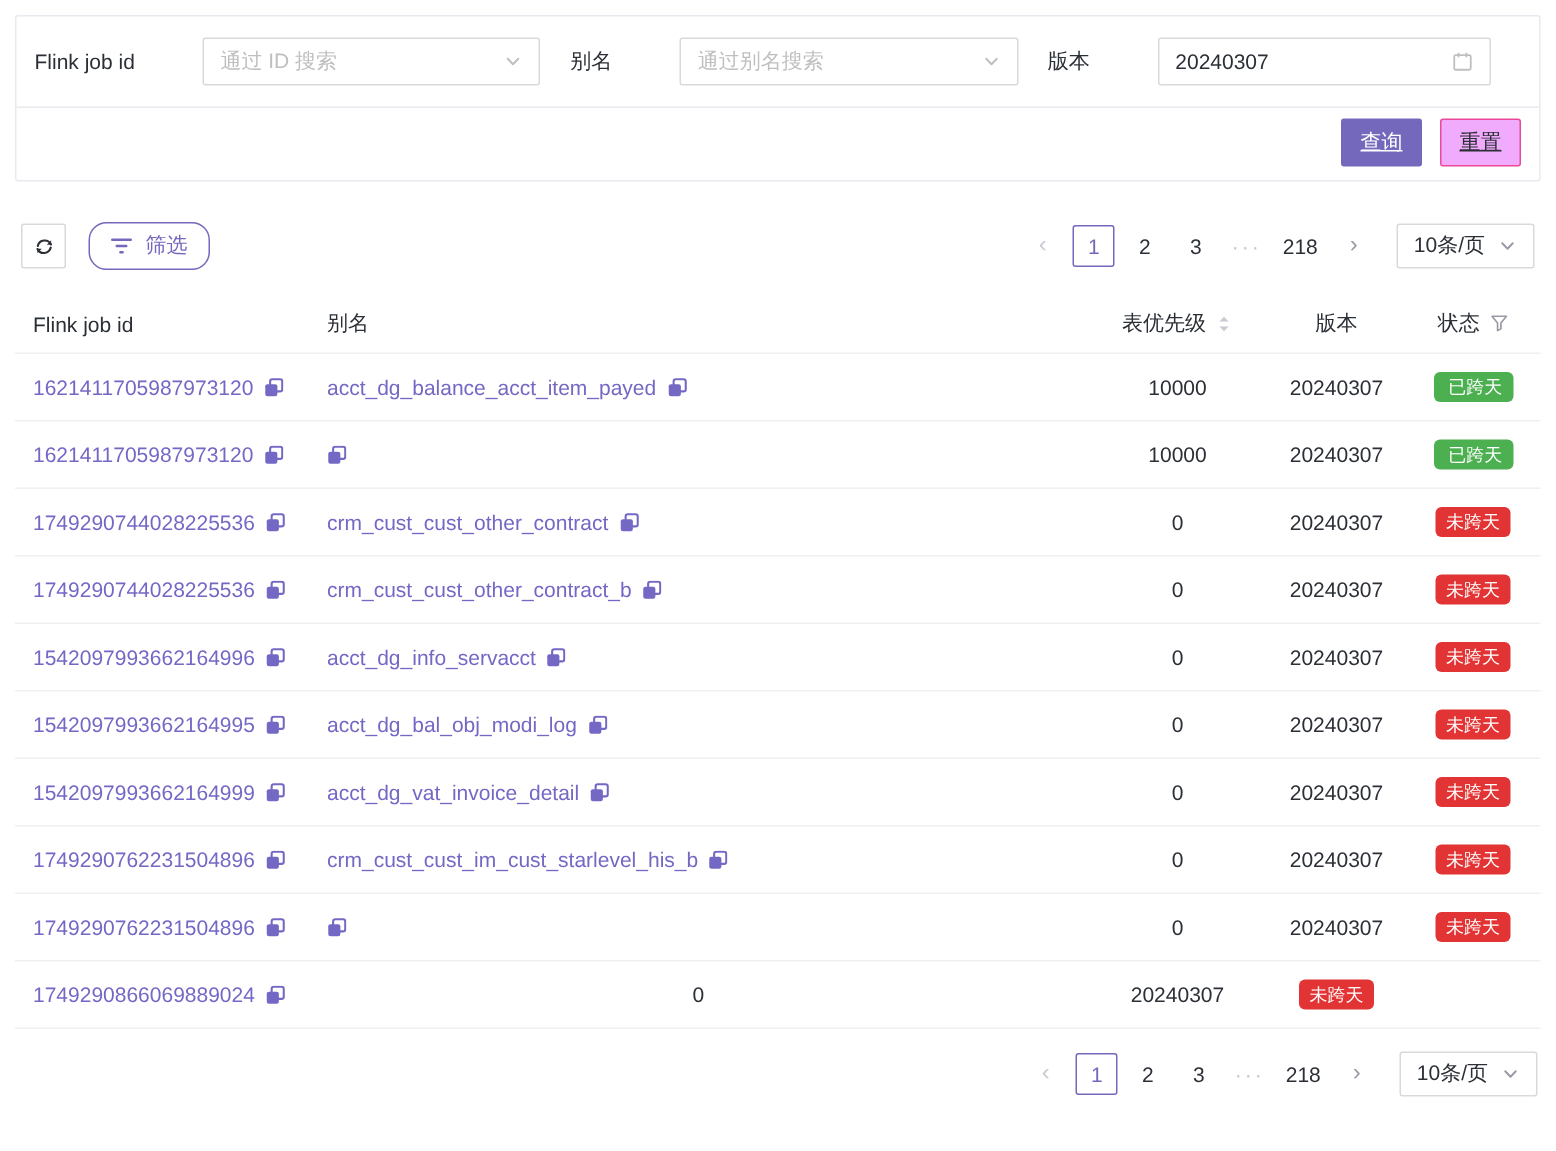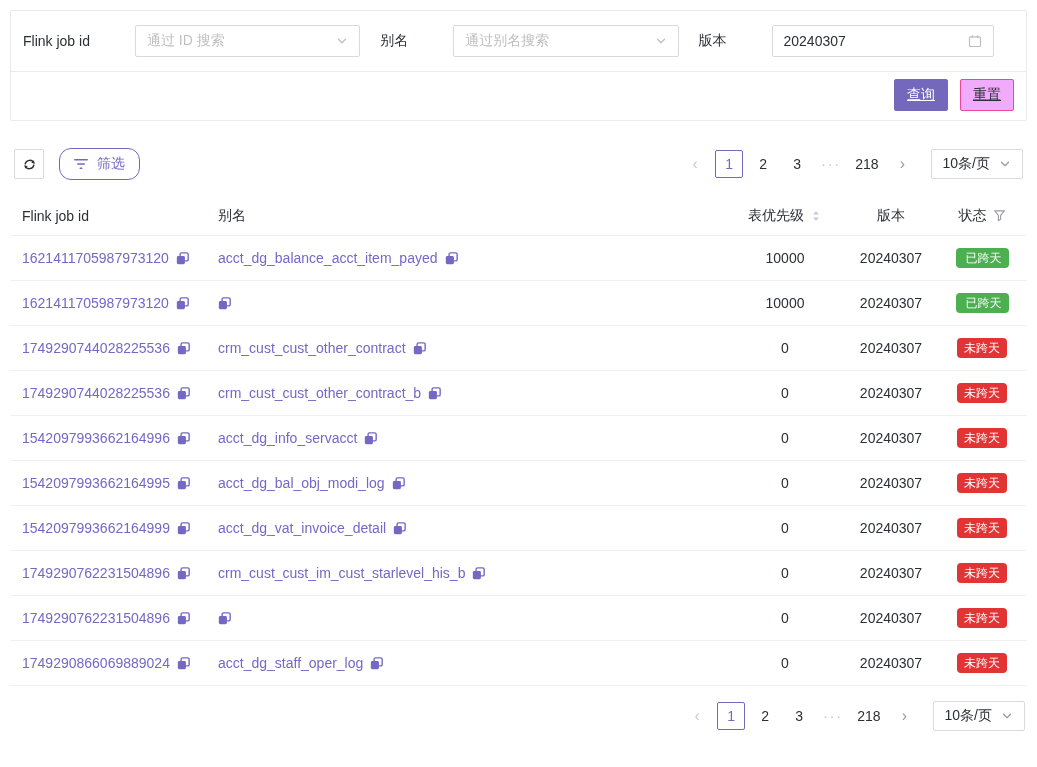--- a/index.html
+++ b/index.html
@@ -449,29 +449,20 @@
   <div class="trow">
     <div class="cell">
       <a class="link id-link">1749290866069889024</a>
       <span class="copy">
         <svg width="13" height="13" viewBox="0 0 14 14">
           <rect x="4.4" y="0.9" width="8.7" height="8.7" rx="1.6" fill="none" stroke="currentColor" stroke-width="1.5"></rect>
           <rect x="0.9" y="4.4" width="8.7" height="8.7" rx="1.6" fill="currentColor"></rect>
         </svg>
       </span>
     </div>
-    <div class="cell">
-      <a class="link alias-link">acct_dg_staff_oper_log</a>
-      <span class="copy">
-        <svg width="13" height="13" viewBox="0 0 14 14">
-          <rect x="4.4" y="0.9" width="8.7" height="8.7" rx="1.6" fill="none" stroke="currentColor" stroke-width="1.5"></rect>
-          <rect x="0.9" y="4.4" width="8.7" height="8.7" rx="1.6" fill="currentColor"></rect>
-        </svg>
-      </span>
-    </div>
     <div class="cell center c3">0</div>
     <div class="cell center c4">20240307</div>
     <div class="cell center">
       <span class="badge error">未跨天</span>
     </div>
   </div>
 </div>
   </div>
 
   <div class="bottom-bar">

